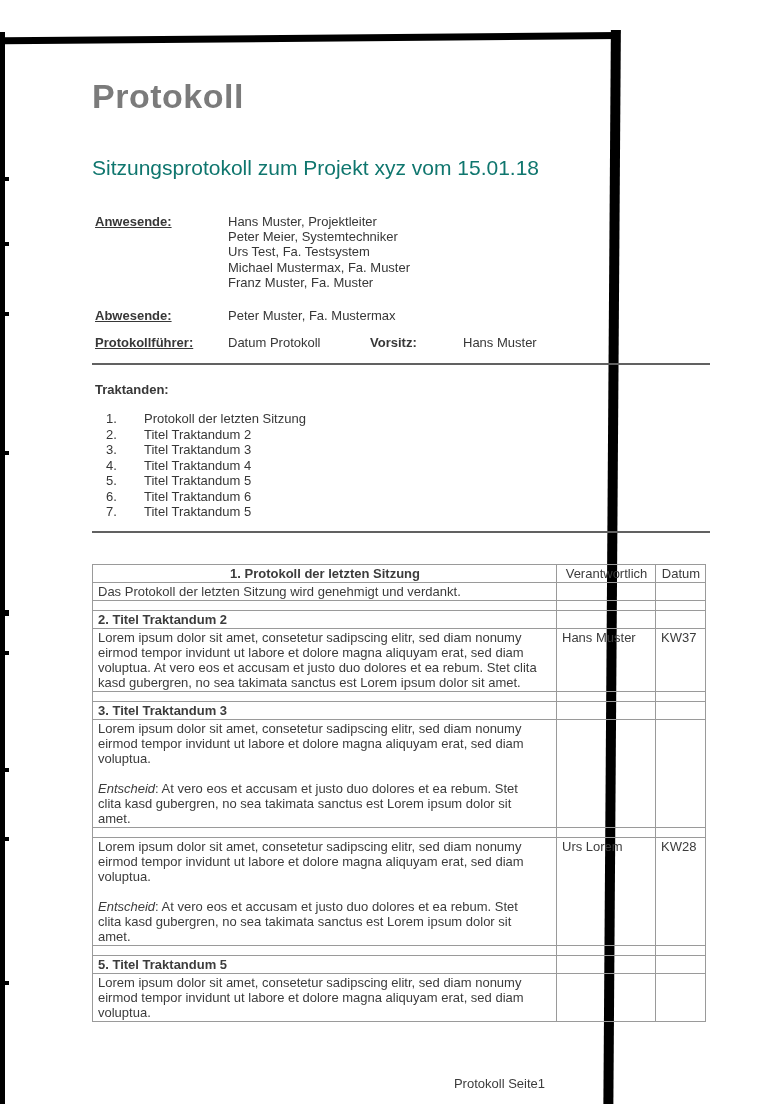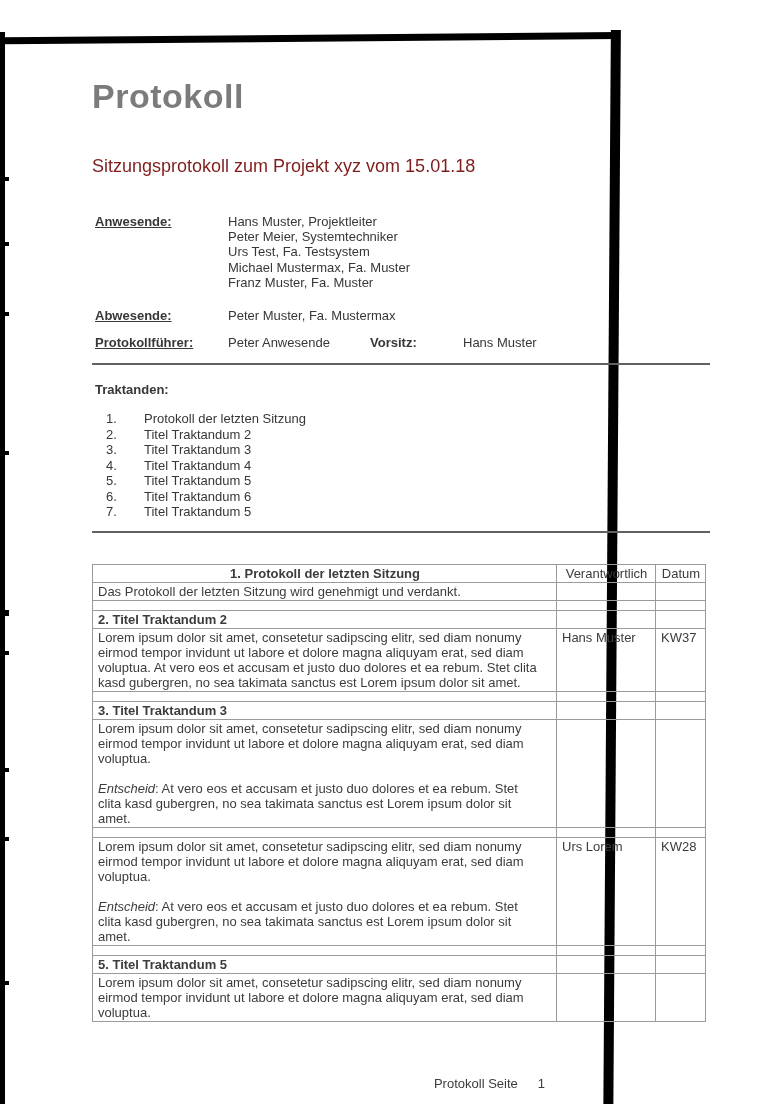--- a/index.html
+++ b/index.html
@@ -8,21 +8,21 @@
         font-family:"Liberation Sans","DejaVu Sans",sans-serif;color:#373737;margin-top:32px;}
   
   .bar{position:absolute;background:#000;}
   .bar-left{left:0;top:0;bottom:0;width:5px;}
   .bar-top{top:0;left:4px;right:1px;height:7px;transform:rotate(-0.5deg);transform-origin:right center;}
   .bar-right{top:-2px;bottom:-2px;right:3px;width:10px;transform:rotate(0.4deg);}
   .bar-bottom{left:0;right:0;bottom:0;height:10px;}
   .mark{position:absolute;left:5px;width:4px;height:4px;background:#000;}
   
   .doc-title{position:absolute;left:92px;top:45px;font-size:34px;font-weight:bold;color:#7b7b7b;letter-spacing:0.5px;}
-  .doc-subtitle{position:absolute;left:92px;top:124px;font-size:18px;color:#7f1d1d;}
+  .doc-subtitle{position:absolute;left:92px;top:124px;font-size:21px;color:#0f766e;}
   
   .meta-row{position:absolute;left:0;right:0;font-size:13px;line-height:15.2px;}
   .meta-label{position:absolute;left:95px;font-weight:bold;white-space:nowrap;text-decoration:underline;}
   .meta-values{position:absolute;left:228px;white-space:nowrap;}
   .meta-label2{position:absolute;left:370px;font-weight:bold;white-space:nowrap;}
   .meta-values2{position:absolute;left:463px;white-space:nowrap;}
   .rule{position:absolute;left:92px;width:618px;height:2px;background:#616161;}
   
   .trakt-label{position:absolute;left:95px;top:350px;font-size:13px;font-weight:bold;}
   .trakt-list{position:absolute;left:0;top:379px;font-size:13px;line-height:15.5px;}
@@ -31,21 +31,21 @@
   
   .agenda-table{position:absolute;left:92px;top:532px;width:613px;border-collapse:collapse;table-layout:fixed;
                 font-size:13px;line-height:15px;color:#3c3c3c;}
   .agenda-table td{border:1px solid #9a9a9a;vertical-align:top;padding:1px 4px 1px 5px;overflow:hidden;}
   tr.row-head td{padding-top:3px;padding-bottom:2px;text-align:center;}
   tr.row-title td{font-weight:bold;padding-top:1px;padding-bottom:1px;}
   tr.row-sep td{height:10px;padding:0;}
   .cell-body .line{white-space:nowrap;}
   td.c-resp,td.c-date{white-space:nowrap;}
   
-  .footer{position:absolute;top:1044px;right:75px;font-size:13px;color:#3c3c3c;display:flex;gap:20px;}
+  .footer{position:absolute;top:1044px;right:75px;font-size:13px;color:#3c3c3c;display:flex;}
 </style>
 </head>
 <body>
 
 <div class="page">
 
   <div class="bar bar-left"></div>
   <div class="bar bar-top"></div>
   <div class="bar bar-right"></div>
   <div class="bar bar-bottom"></div>
@@ -71,21 +71,21 @@
         <div class="line">Michael Mustermax, Fa. Muster</div>
         <div class="line">Franz Muster, Fa. Muster</div>
       </div>
   </div>
   <div class="meta-row" style="top:276px;">
     <span class="meta-label">Abwesende:</span>
     <span class="meta-values">Peter Muster, Fa. Mustermax</span>
   </div>
   <div class="meta-row" style="top:303px;">
     <span class="meta-label">Protokollführer:</span>
-    <span class="meta-values">Peter Anwesende</span>
+    <span class="meta-values">Datum Protokoll</span>
     <span class="meta-label2">Vorsitz:</span>
     <span class="meta-values2">Hans Muster</span>
   </div>
 
   <div class="rule" style="top:331px;"></div>
 
   <div class="trakt-label">Traktanden:</div>
   <div class="trakt-list">
     <div class="trakt-item"><span class="trakt-num">1.</span><span>Protokoll der letzten Sitzung</span></div>
     <div class="trakt-item"><span class="trakt-num">2.</span><span>Titel Traktandum 2</span></div>

